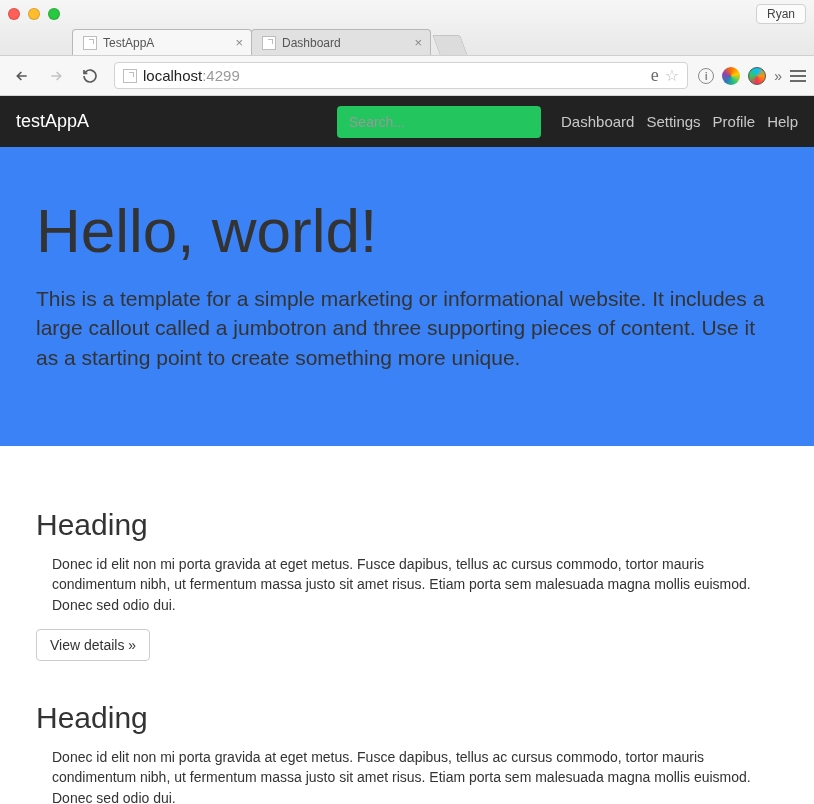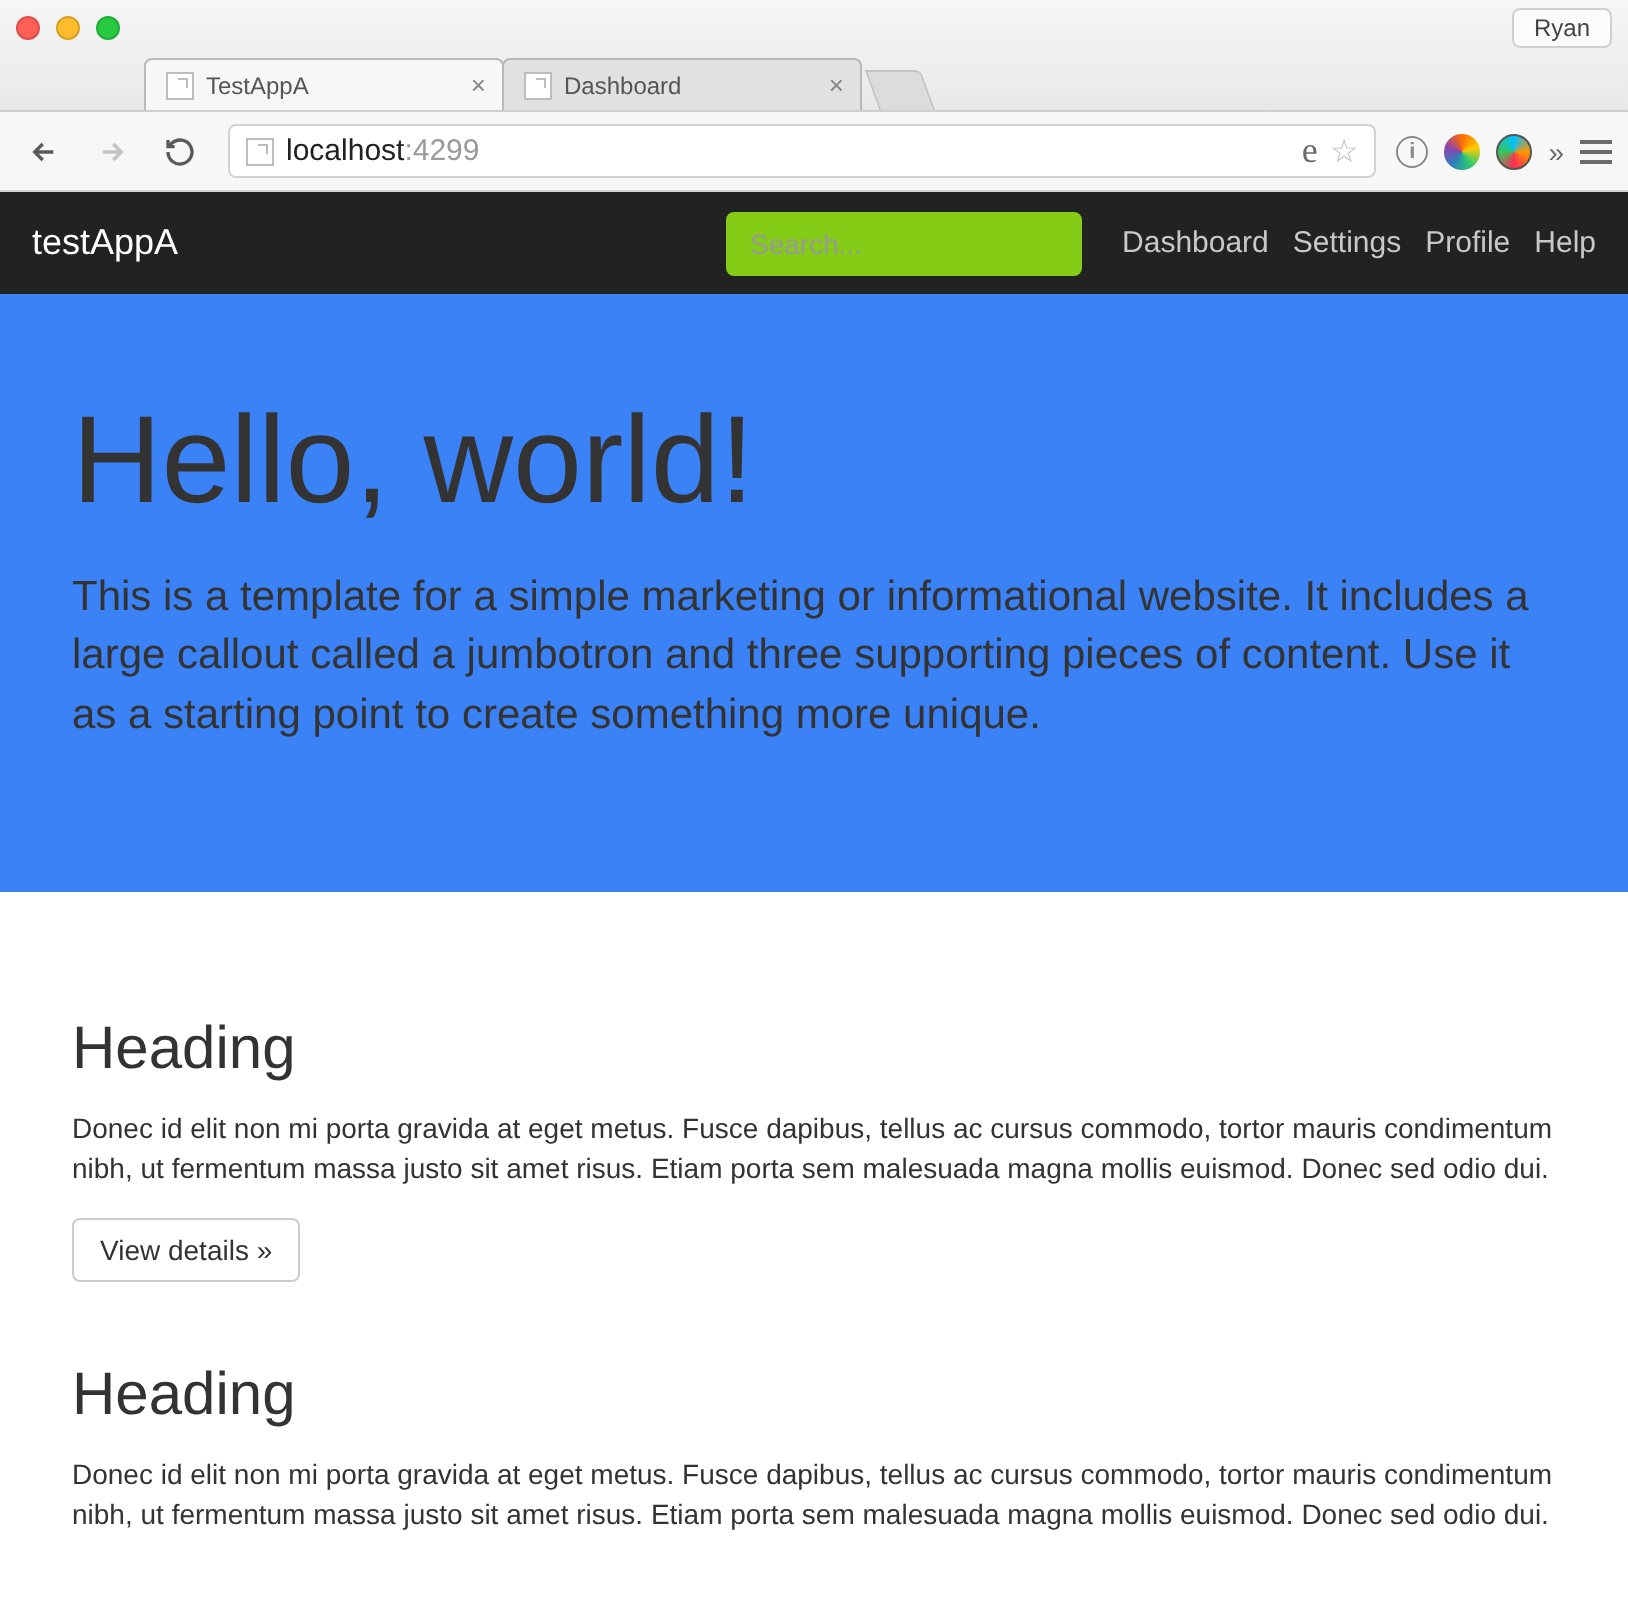--- a/index.html
+++ b/index.html
@@ -152,23 +152,23 @@
   .navbar {
     background: #222;
     height: 51px;
     display: flex;
     align-items: center;
     padding: 0 16px;
     color: #9d9d9d;
   }
   .brand { color: #fff; font-size: 18px; margin-right: auto; margin-left: 0; }
   .search-box {
-    width: 178px; height: 32px;
+    width: 204px; height: 32px;
     border-radius: 4px; border: none;
-    background: #84cc16;
+    background: #22c55e;
     padding: 0 12px;
     font-size: 14px;
     margin-right: 20px;
   }
   .search-box::placeholder { color: #999; }
   .nav-links { display: flex; gap: 12px; }
   .nav-link { color: #c8c8c8; font-size: 15px; cursor: pointer; }
 
   
   .jumbotron {
@@ -191,21 +191,21 @@
     font-size: 18px;
     padding: 10px 18px;
     border-radius: 5px;
     cursor: pointer;
   }
 
   
   .container { padding: 62px 36px 36px 36px; }
   .col { margin-bottom: 40px; }
   .col h2 { font-size: 30px; font-weight: 500; margin-bottom: 12px; }
-  .col p { font-size: 14px; color: #333; line-height: 1.45; margin-bottom: 14px; }
+  .col p { font-size: 14px; color: #333; line-height: 1.45; margin-bottom: 14px; margin-left: 16px; }
   .btn-default {
     display: inline-block;
     background: #fff;
     border: 1px solid #ccc;
     color: #333;
     font-size: 14px;
     padding: 7px 13px;
     border-radius: 4px;
     cursor: pointer;
   }

